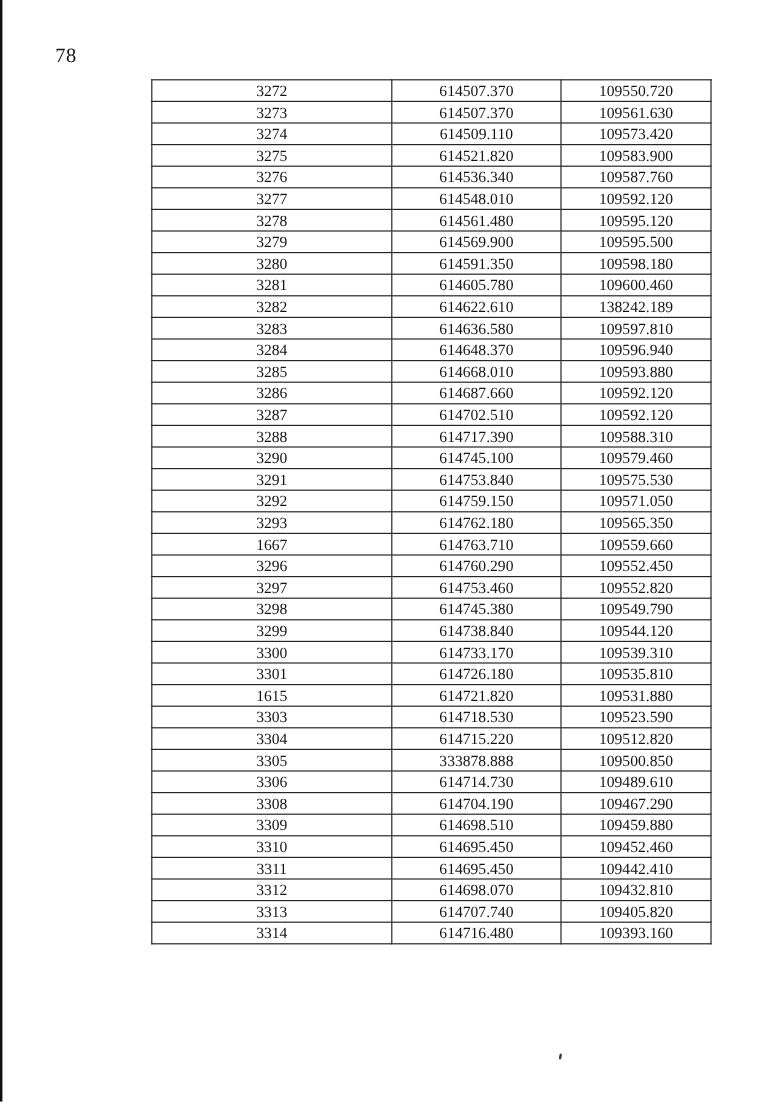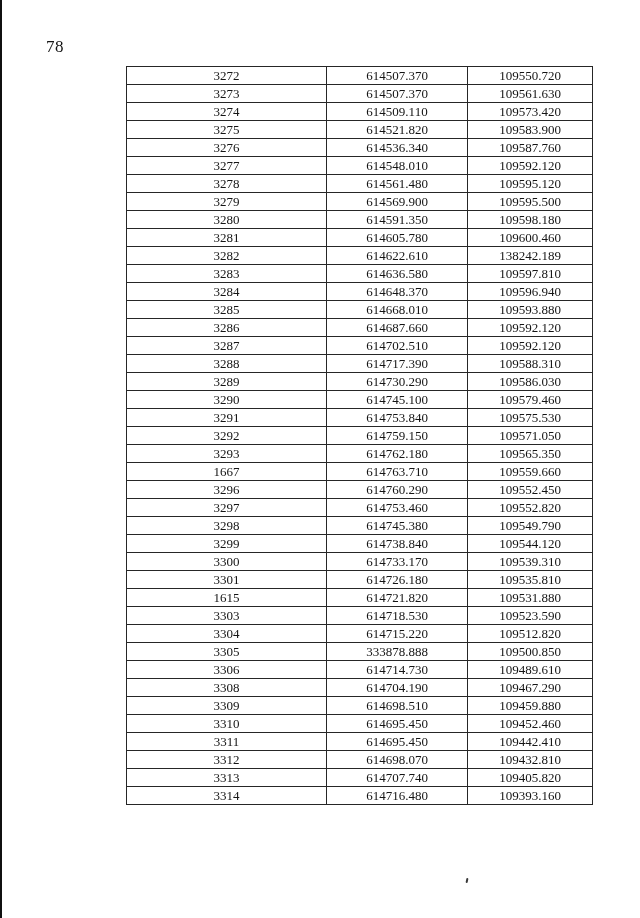--- a/index.html
+++ b/index.html
@@ -159,25 +159,20 @@
         <td>3287</td>
         <td>614702.510</td>
         <td>109592.120</td>
       </tr>
       <tr>
         <td>3288</td>
         <td>614717.390</td>
         <td>109588.310</td>
       </tr>
       <tr>
-        <td>3289</td>
-        <td>614730.290</td>
-        <td>109586.030</td>
-      </tr>
-      <tr>
         <td>3290</td>
         <td>614745.100</td>
         <td>109579.460</td>
       </tr>
       <tr>
         <td>3291</td>
         <td>614753.840</td>
         <td>109575.530</td>
       </tr>
       <tr>

